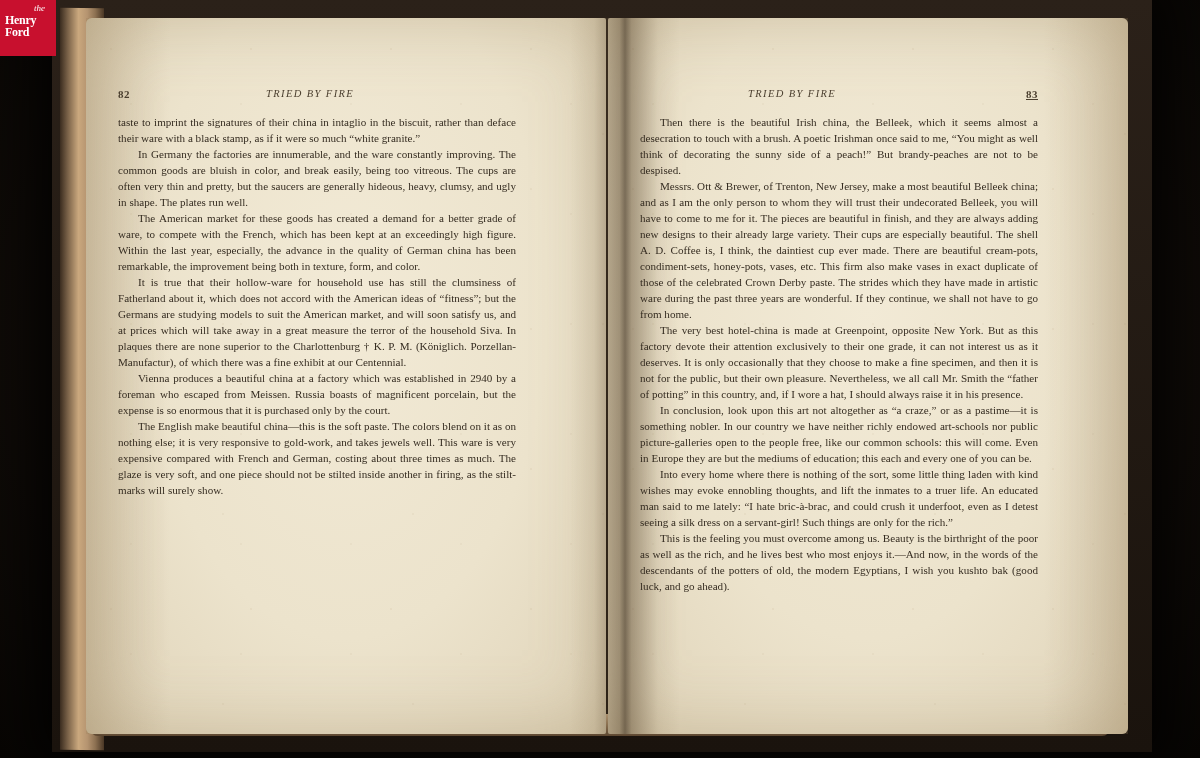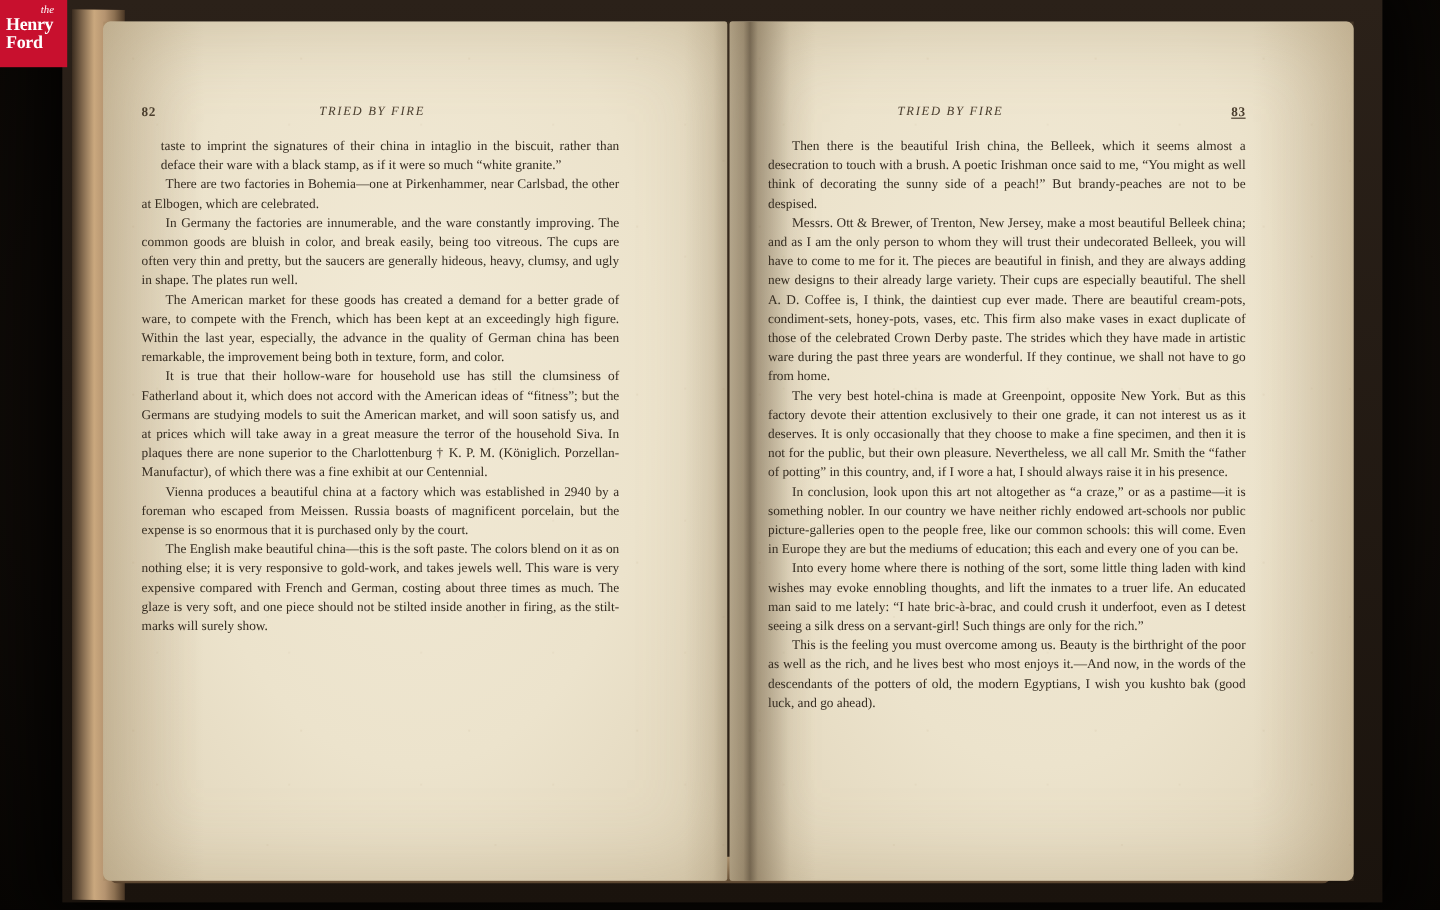--- a/index.html
+++ b/index.html
@@ -152,21 +152,21 @@
   p.bodytext {
     margin: 0 0 0 0;
     text-indent: 20px;
     text-align: justify;
     font-size: 11.1px;
     line-height: 16.0px;
     color: #352c21;
     font-family: "Liberation Serif", serif;
     -webkit-font-smoothing: antialiased;
   }
-  p.bodytext.noindent { text-indent: 0; margin-left: 16px; }
+  p.bodytext.noindent { text-indent: 0; }
 
   
   .logo {
     position: absolute;
     left: 0;
     top: 0;
     width: 56px;
     height: 56px;
     background: #c8102e;
     color: #ffffff;
@@ -178,21 +178,21 @@
   .logo .the {
     font-size: 9px;
     font-style: italic;
     display: block;
     margin-left: 1px;
     padding-left: 28px;
   }
   .logo .henry, .logo .ford {
     display: block;
     font-weight: bold;
-    font-size: 15px;
+    font-size: 12px;
     letter-spacing: -0.3px;
     margin-top: 1px;
   }
   .logo .ford { margin-top: 0px; }
   
   .speckle {
     position: absolute; inset: 0;
     pointer-events: none;
     opacity: 0.35;
     background-image:
@@ -224,21 +224,20 @@
     <div class="gutter"></div>
     <div class="page-curl-left"></div>
     <div class="page-curl-right"></div>
 
     <div class="col col-left">
       <div class="pg-head">
         <span class="folio left">82</span>
         <span class="run c-left">TRIED BY FIRE</span>
       </div>
       <p class="bodytext noindent">taste to imprint the signatures of their china in intaglio in the biscuit, rather than deface their ware with a black stamp, as if it were so much “white granite.”</p>
-      <p class="bodytext">There are two factories in Bohemia—one at Pirkenhammer, near Carlsbad, the other at Elbogen, which are celebrated.</p>
       <p class="bodytext">In Germany the factories are innumerable, and the ware constantly improving. The common goods are bluish in color, and break easily, being too vitreous. The cups are often very thin and pretty, but the saucers are generally hideous, heavy, clumsy, and ugly in shape. The plates run well.</p>
       <p class="bodytext">The American market for these goods has created a demand for a better grade of ware, to compete with the French, which has been kept at an exceedingly high figure. Within the last year, especially, the advance in the quality of German china has been remarkable, the improvement being both in texture, form, and color.</p>
       <p class="bodytext">It is true that their hollow-ware for household use has still the clumsiness of Fatherland about it, which does not accord with the American ideas of “fitness”; but the Germans are studying models to suit the American market, and will soon satisfy us, and at prices which will take away in a great measure the terror of the household Siva. In plaques there are none superior to the Charlottenburg † K. P. M. (Königlich. Porzellan-Manufactur), of which there was a fine exhibit at our Centennial.</p>
       <p class="bodytext">Vienna produces a beautiful china at a factory which was established in 2940 by a foreman who escaped from Meissen. Russia boasts of magnificent porcelain, but the expense is so enormous that it is purchased only by the court.</p>
       <p class="bodytext">The English make beautiful china—this is the soft paste. The colors blend on it as on nothing else; it is very responsive to gold-work, and takes jewels well. This ware is very expensive compared with French and German, costing about three times as much. The glaze is very soft, and one piece should not be stilted inside another in firing, as the stilt-marks will surely show.</p>
     </div>
 
     <div class="col col-right">
       <div class="pg-head">
         <span class="run c-right">TRIED BY FIRE</span>

